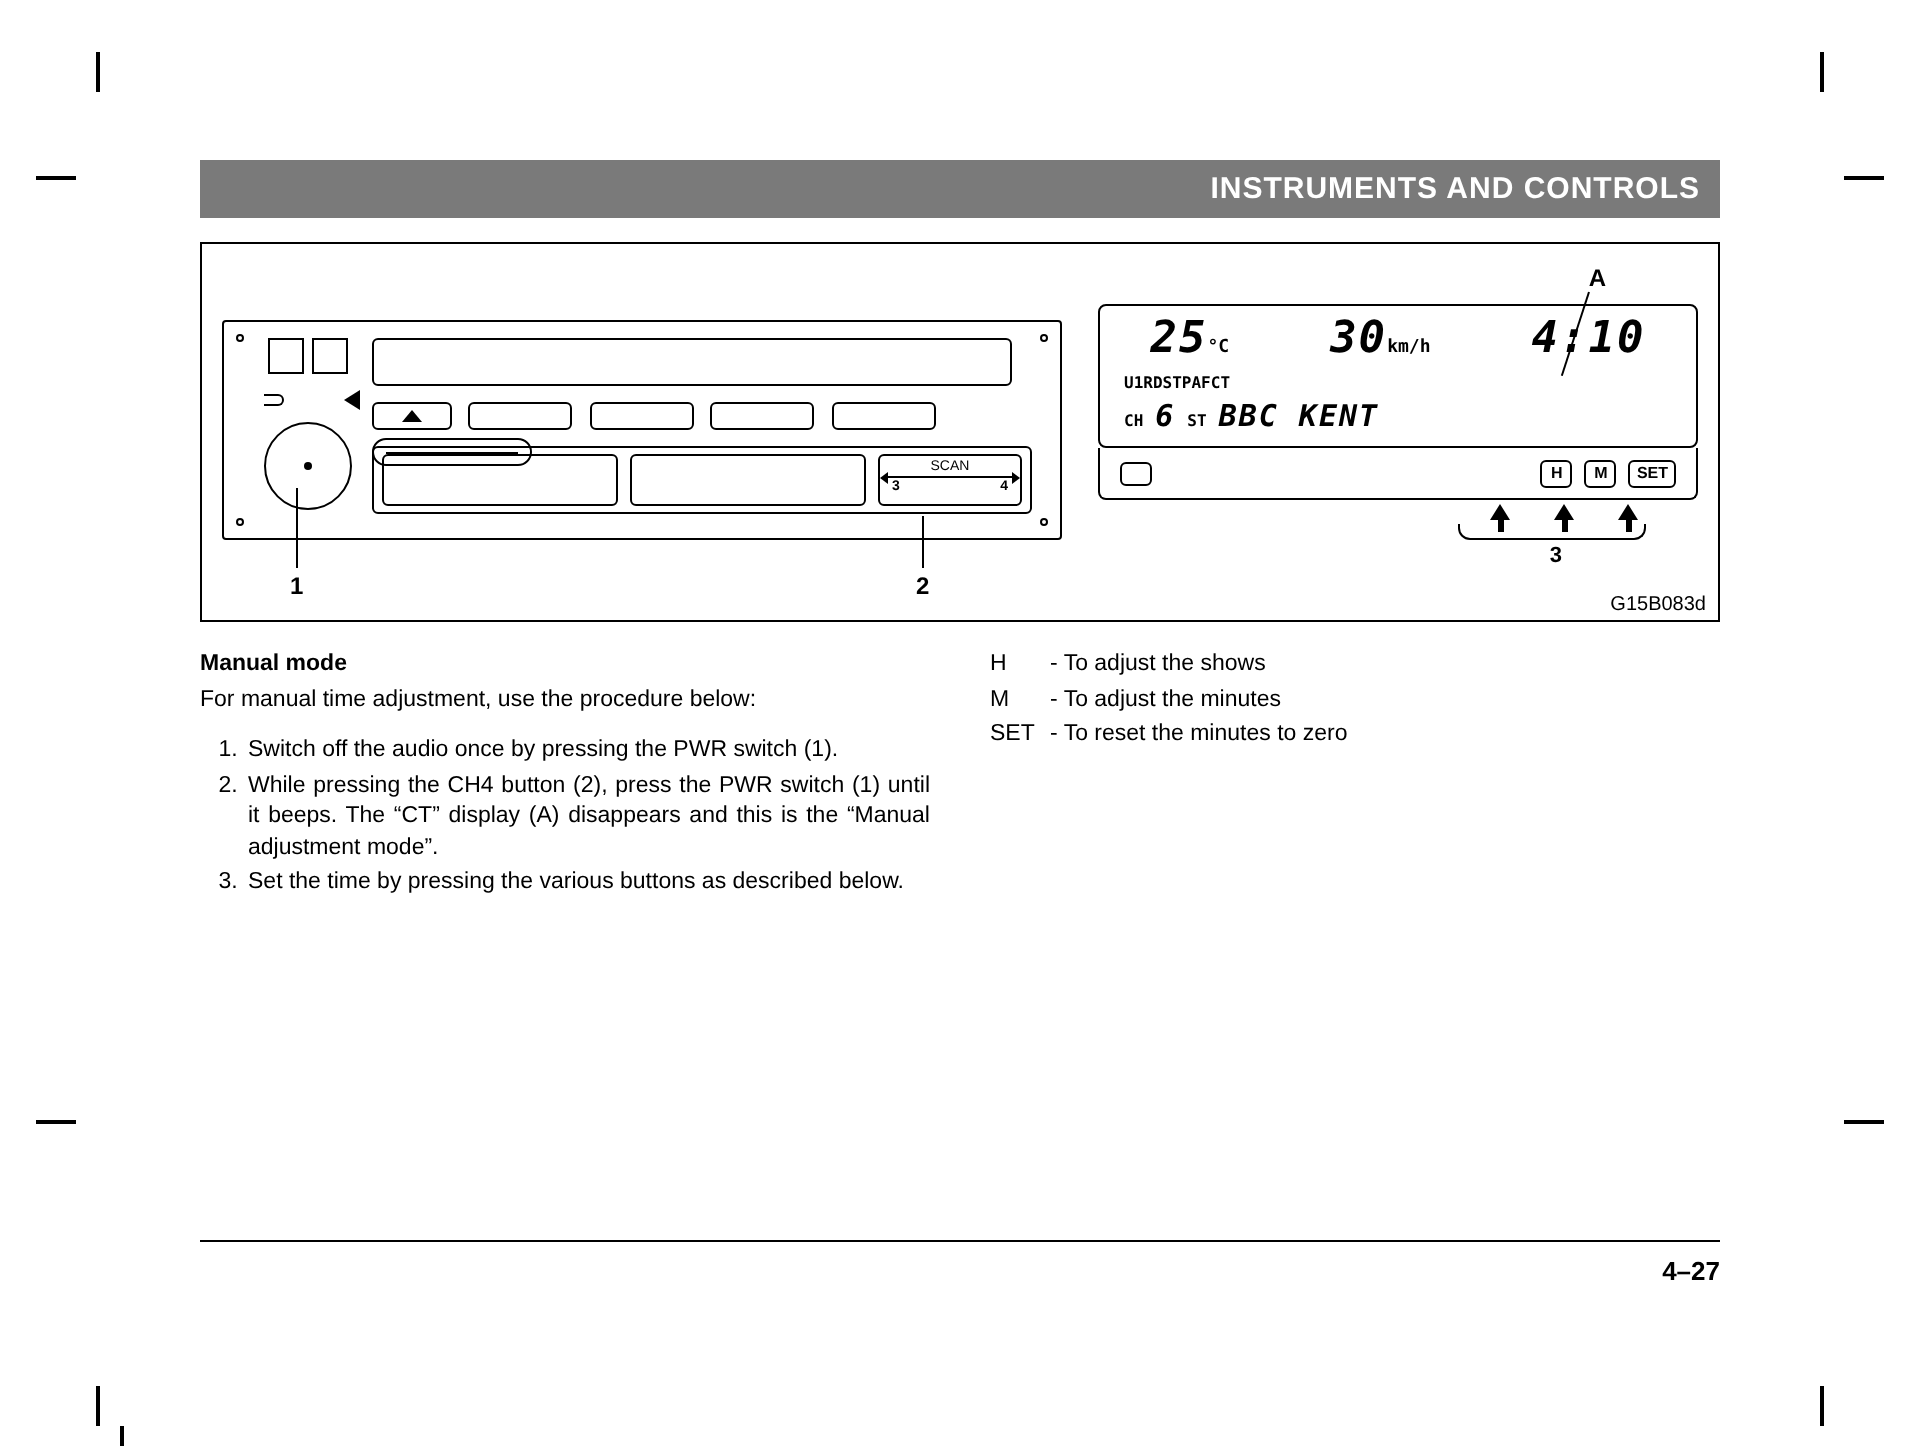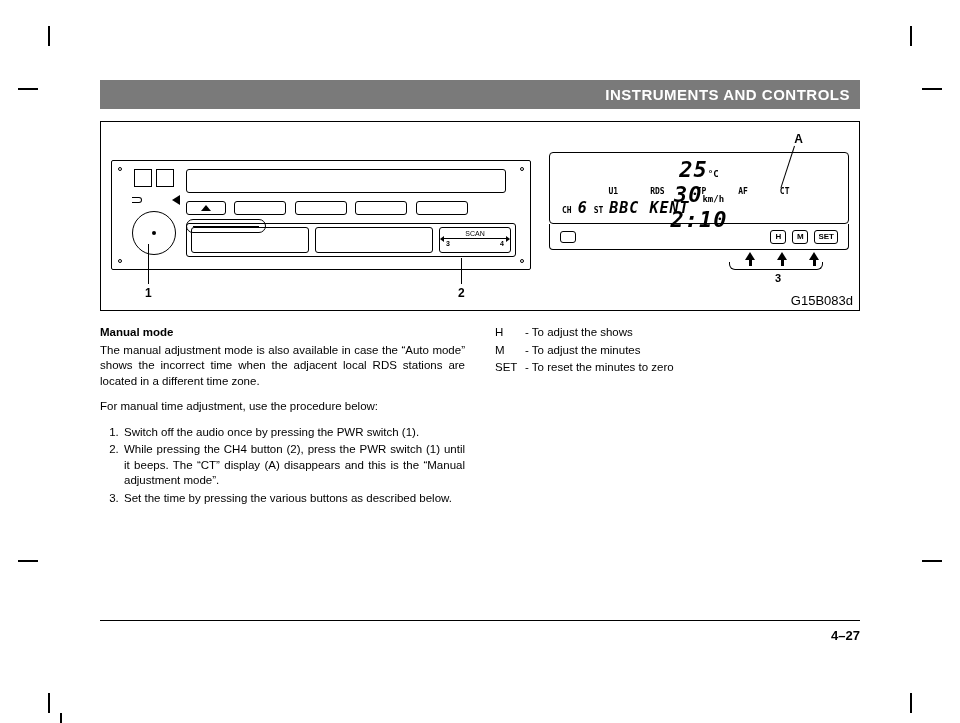--- a/index.html
+++ b/index.html
@@ -47,45 +47,45 @@
   .radio .btnrow2 .seg.c .line { border-top:1px solid #000; margin:1px 4px; position:relative;}
   .radio .btnrow2 .seg.c .line::before { content:""; position:absolute; left:-4px; top:-3px; border-top:3px solid transparent; border-bottom:3px solid transparent; border-right:4px solid #000;}
   .radio .btnrow2 .seg.c .line::after { content:""; position:absolute; right:-4px; top:-3px; border-top:3px solid transparent; border-bottom:3px solid transparent; border-left:4px solid #000;}
   .radio .btnrow2 .seg.c .nums { display:flex; justify-content:space-between; padding:0 6px; font-weight:bold;}
 
   
   .cluster { position:absolute; right:10px; top:30px; width:300px; }
   .clabel-a { position:absolute; right:46px; top:-20px; font-weight:bold; font-size:12px; }
   .cluster .lcd { border:1px solid #000; border-radius:4px; height:72px; position:relative; font-family: monospace; }
   .seg7 { font-family: monospace; letter-spacing:1px; font-style:italic; }
-  .cluster .row1 { position:absolute; top:4px; left:0; right:0; display:flex; justify-content:space-around; align-items:center;flex-direction:column; }
+  .cluster .row1 { position:absolute; top:4px; left:0; right:0; display:flex; justify-content:space-around; align-items:flex-end; }
   .cluster .row1 .big { font-size:22px; font-weight:bold; }
   .cluster .row1 .sm { font-size:9px; font-weight:bold; }
-  .cluster .row2 { position:absolute; top:34px; left:12px; right:12px; display:flex; justify-content:center; font-size:8px; font-weight:bold;gap:32px; }
+  .cluster .row2 { position:absolute; top:34px; left:12px; right:12px; display:flex; justify-content:flex-start; font-size:8px; font-weight:bold; }
   .cluster .row3 { position:absolute; top:46px; left:12px; right:12px; display:flex; align-items:baseline; gap:6px; font-size:9px; font-weight:bold;}
   .cluster .row3 .ch { font-size:8px;}
   .cluster .row3 .v { font-size:15px; font-style:italic;}
   .cluster .row3 .station { font-size:15px; letter-spacing:1px;}
   .cluster .btns { border:1px solid #000; border-top:none; border-radius:0 0 4px 4px; height:26px; display:flex; align-items:center; justify-content:space-between; padding:0 10px;}
   .cluster .btns .rb { width:16px; height:12px; border:1.5px solid #000; border-radius:3px; }
   .cluster .btns .grp { display:flex; gap:6px; }
   .cluster .btns .kb { min-width:16px; height:14px; border:1.5px solid #000; border-radius:3px; font-size:8px; font-weight:bold; display:flex; align-items:center; justify-content:center; padding:0 3px;}
   .aline { position:absolute; width:1px; background:#000; }
 
   
   .uparrows { display:flex; gap:22px; justify-content:flex-end; padding-right:30px; margin-top:2px;}
   .uparrow { width:0; height:0; border-left:5px solid transparent; border-right:5px solid transparent; border-bottom:8px solid #000; position:relative;}
   .uparrow::after { content:""; position:absolute; left:-1.5px; top:7px; width:3px; height:7px; background:#000;}
   .brace3 { position:relative; height:14px; margin-top:2px; margin-right:20px;}
   .brace3 .ln { position:absolute; right:6px; width:94px; height:8px; border:1px solid #000; border-top:none; border-radius:0 0 6px 6px;}
   .brace3 .lbl { position:absolute; right:48px; top:10px; font-size:11px; font-weight:bold;}
 
   .figlabel { position:absolute; font-weight:bold; font-size:12px; }
   .line-lead { position:absolute; width:1px; background:#000; }
-  .figcode { position:absolute; right:6px; bottom:2px; font-size:13px; }
+  .figcode { position:absolute; right:6px; bottom:2px; font-size:10px; }
 
   
   .cols { display:flex; gap:30px; margin-top:14px; font-size:11.5px; line-height:1.35; }
   .col { flex:1; }
   .col h4 { font-size:11.5px; font-weight:bold; margin-bottom:2px;}
   .col p { text-align:justify; margin-bottom:10px;}
   .col ol { padding-left:22px; }
   .col ol li { text-align:justify; margin-bottom:2px; padding-left:2px;}
   .defs { }
   .defs .row { display:flex; margin-bottom:2px;}
@@ -156,21 +156,21 @@
       <div class="line-lead" style="left:360px; top:136px; height:26px;"></div>
       <div class="figlabel" style="left:357px; top:164px;">2</div>
 
       <div class="cluster">
         <div class="clabel-a">A</div>
         <div class="aline" style="right:54px; top:-6px; height:44px; transform:rotate(18deg); transform-origin:top;"></div>
         <div class="lcd">
           <div class="row1">
             <span><span class="big seg7">25</span><span class="sm">°C</span></span>
             <span><span class="big seg7">30</span><span class="sm">km/h</span></span>
-            <span class="big seg7">2:10</span>
+            <span class="big seg7">4:10</span>
           </div>
           <div class="row2">
             <span>U1</span>
             <span>RDS</span>
             <span>TP</span>
             <span>AF</span>
             <span>CT</span>
           </div>
           <div class="row3">
             <span class="ch">CH</span>
@@ -197,21 +197,20 @@
           <div class="lbl">3</div>
         </div>
       </div>
 
       <div class="figcode">G15B083d</div>
     </div>
 
     <div class="cols">
       <div class="col">
         <h4>Manual mode</h4>
-        <p>The manual adjustment mode is also available in case the “Auto mode” shows the incorrect time when the adjacent local RDS stations are located in a different time zone.</p>
         <p>For manual time adjustment, use the procedure below:</p>
         <ol>
           <li>Switch off the audio once by pressing the PWR switch (1).</li>
           <li>While pressing the CH4 button (2), press the PWR switch (1) until it beeps. The “CT” display (A) disappears and this is the “Manual adjustment mode”.</li>
           <li>Set the time by pressing the various buttons as described below.</li>
         </ol>
       </div>
       <div class="col">
         <div class="defs">
           <div class="row">

